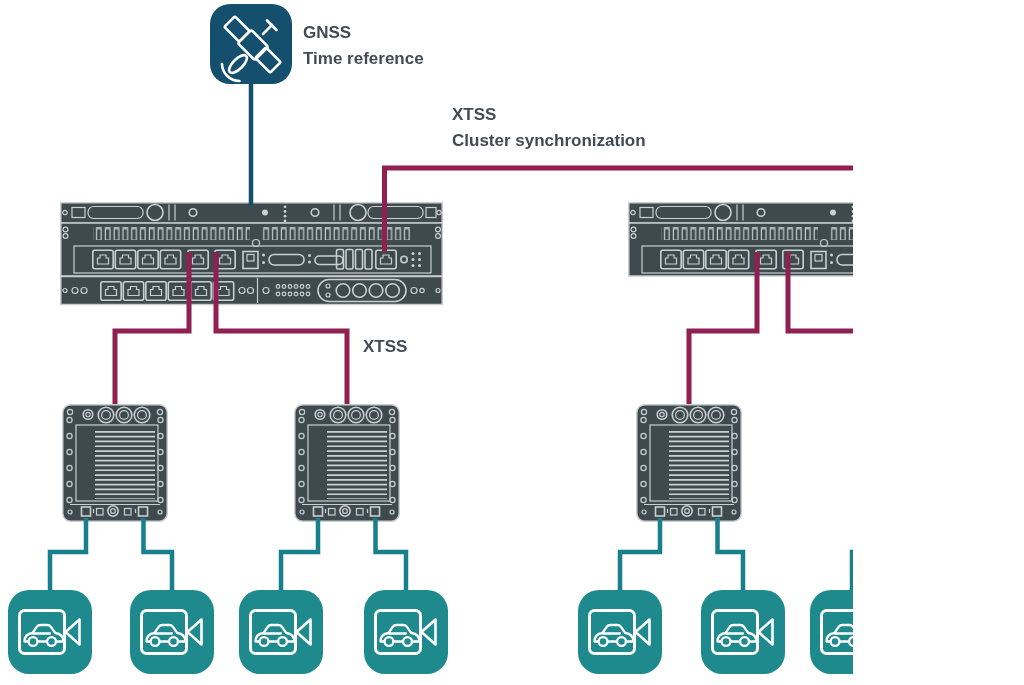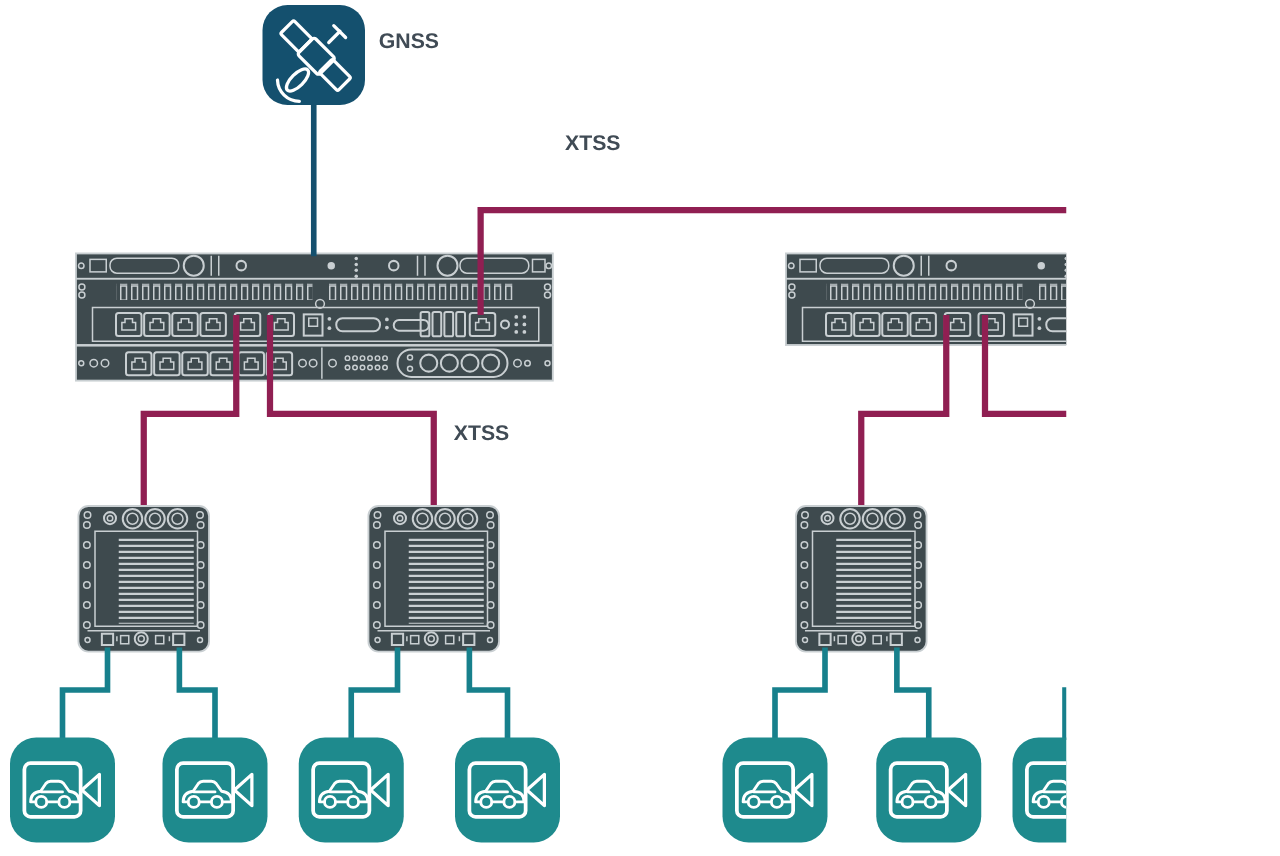--- a/index.html
+++ b/index.html
@@ -251,21 +251,23 @@
   <use href="#cam" x="239" y="590"></use>
   <use href="#cam" x="364" y="590"></use>
   <use href="#cam" x="578" y="590"></use>
   <use href="#cam" x="701" y="590"></use>
   <use href="#cam" x="810" y="590"></use>
   <use href="#cam" x="934" y="590"></use>
 </svg>
 
 <div class="lbl" style="left:303px;top:20px">
   <div>GNSS</div>
+  <div>Time reference</div>
 </div>
 <div class="lbl" style="left:452px;top:102px">
   <div>XTSS</div>
+  <div>Cluster synchronization</div>
 </div>
 <div class="lbl" style="left:363px;top:334px">
   <div>XTSS</div>
 </div>
 
 </div>
 
 </body></html>

